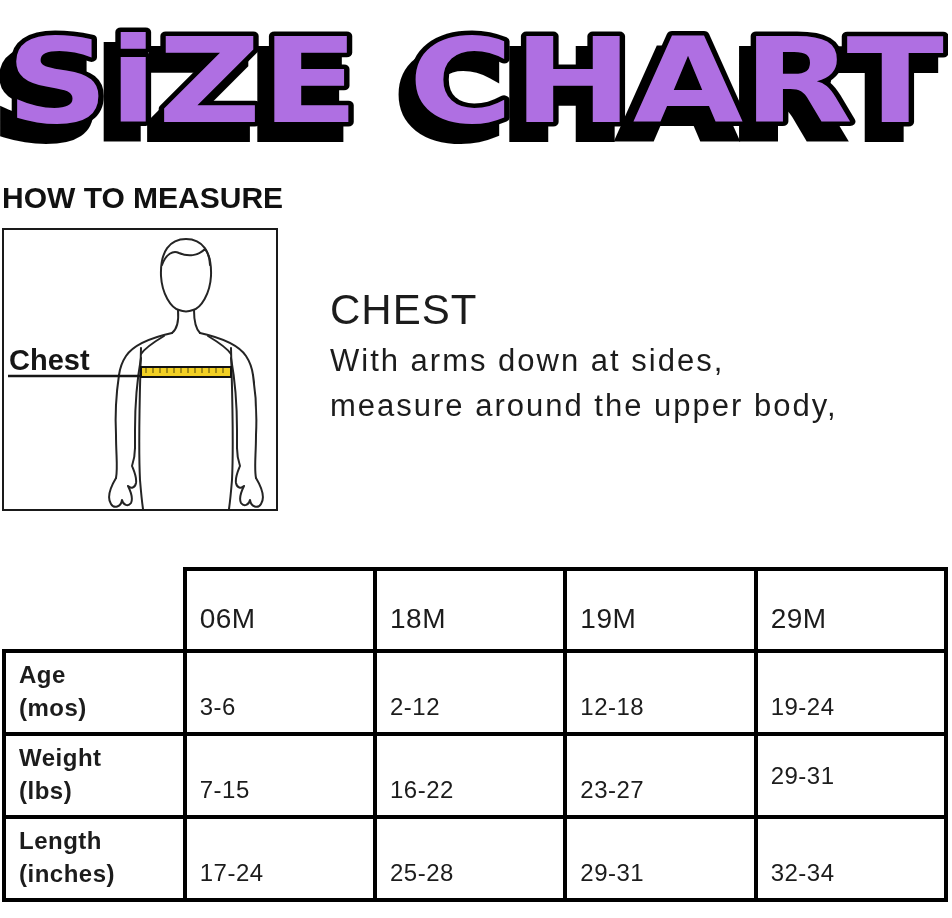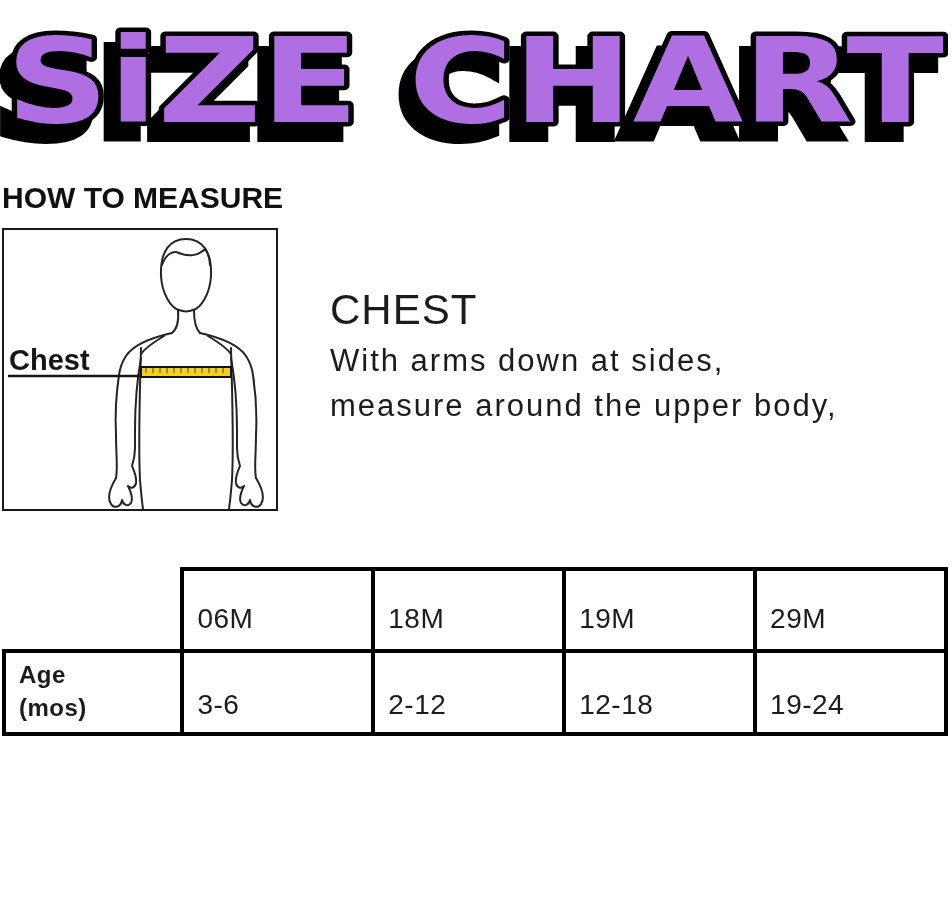--- a/index.html
+++ b/index.html
@@ -107,21 +107,21 @@
   .size-table td.row-label {
     vertical-align: middle;
     font-size: 24px;
     line-height: 33px;
     padding: 0 0 4px 13px;
     letter-spacing: 0.5px;
     font-weight: bold;
   }
   .size-table td.value {
     vertical-align: bottom;
-    font-size: 28px;
+    font-size: 24px;
     padding: 0 0 11px 13px;
     letter-spacing: 0.5px;
   }
   .size-table td.value.raised { padding-bottom: 25px; }
 </style>
 </head>
 <body>
 
 <div class="page">
 
@@ -201,16 +201,36 @@
     <tr class="row-data">
       <td class="row-label">
         <div>Age</div>
         <div>(mos)</div>
       </td>
       <td class="value">3-6</td>
       <td class="value">2-12</td>
       <td class="value">12-18</td>
       <td class="value">19-24</td>
     </tr>
+    <tr class="row-data">
+      <td class="row-label">
+        <div>Weight</div>
+        <div>(lbs)</div>
+      </td>
+      <td class="value">7-15</td>
+      <td class="value">16-22</td>
+      <td class="value">23-27</td>
+      <td class="value raised">29-31</td>
+    </tr>
+    <tr class="row-data">
+      <td class="row-label">
+        <div>Length</div>
+        <div>(inches)</div>
+      </td>
+      <td class="value">17-24</td>
+      <td class="value">25-28</td>
+      <td class="value">29-31</td>
+      <td class="value">32-34</td>
+    </tr>
   </tbody>
     </table>
 
 </div>
 
 </body></html>

